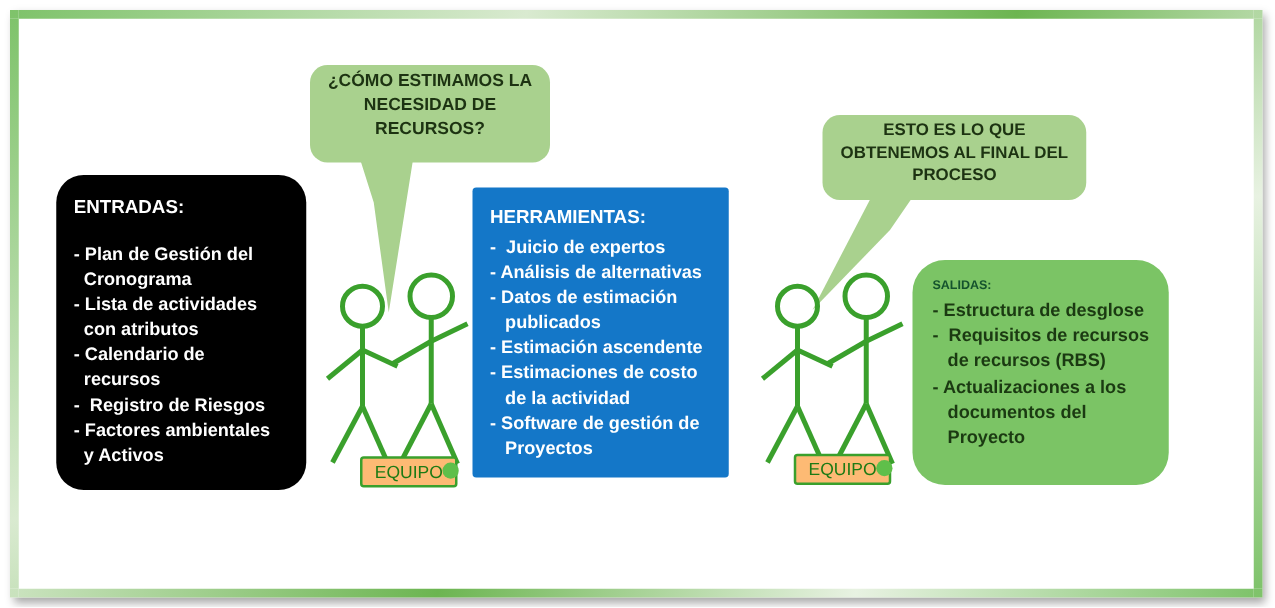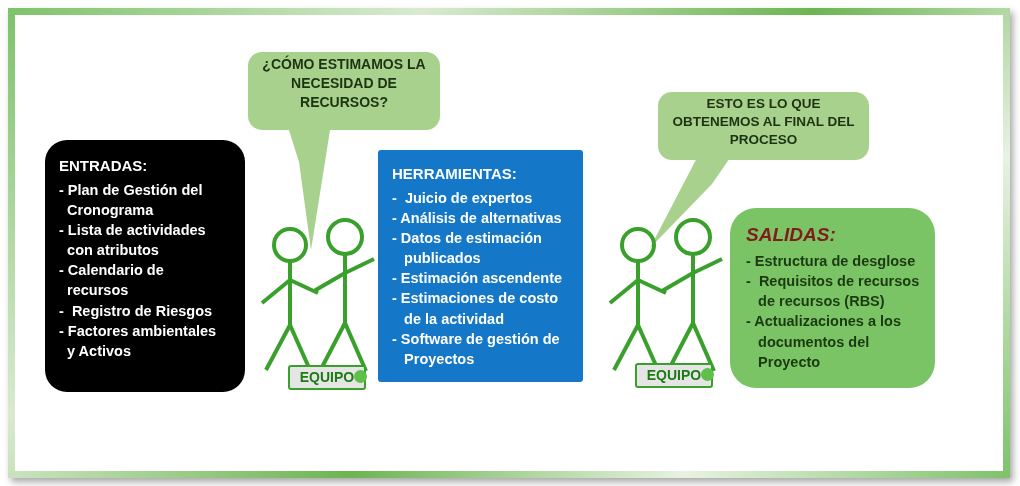--- a/index.html
+++ b/index.html
@@ -65,21 +65,21 @@
     left: 15px;
     top: 110px;
     width: 200px;
     height: 252px;
     background: #000000;
     color: #ffffff;
     border-radius: 22px;
     padding: 16px 14px 10px 14px;
     font-size: 14.5px;
   }
-  #entradas .box-title { font-size: 15px; margin-bottom: 5px; }
+  #entradas .box-title { font-size: 15px; margin-bottom: 19px; }
 
   #herramientas {
     left: 348px;
     top: 120px;
     width: 205px;
     height: 232px;
     background: #1477c8;
     color: #ffffff;
     border-radius: 3px;
     padding: 14px 14px 10px 14px;
@@ -91,21 +91,21 @@
     left: 700px;
     top: 178px;
     width: 205px;
     height: 180px;
     background: #7bc465;
     color: #1b3a12;
     border-radius: 26px;
     padding: 14px 14px 10px 16px;
     font-size: 14.5px;
   }
-  #salidas .box-title { font-size: 19px; margin-bottom: 5px; color:#7f1d1d;font-style:italic; }
+  #salidas .box-title { font-size: 10px; margin-bottom: 5px; color:#14532d; }
 
   
   .bubble {
     position: absolute;
     box-sizing: border-box;
     background: #a9d18e;
     color: #1d3312;
     font-weight: bold;
     text-align: center;
     border-radius: 14px;
@@ -132,23 +132,23 @@
   }
 
   
   .figure { position: absolute; }
 
   
   .equipo {
     position: absolute;
     box-sizing: border-box;
     border: 2px solid #3aa02c;
-    background: #e5e5e5;
+    background: #fdba74;
     color: #1d7a14;
-    font-weight: bold;
+    font-weight: normal;
     font-size: 14px;
     text-align: center;
     padding: 2px 8px 3px 8px;
     border-radius: 3px;
   }
   #equipo1 { left: 258px; top: 335px; width: 78px; }
   #equipo2 { left: 605px; top: 333px; width: 78px; }
   .equipo-dot {
     position: absolute;
     width: 13px;

